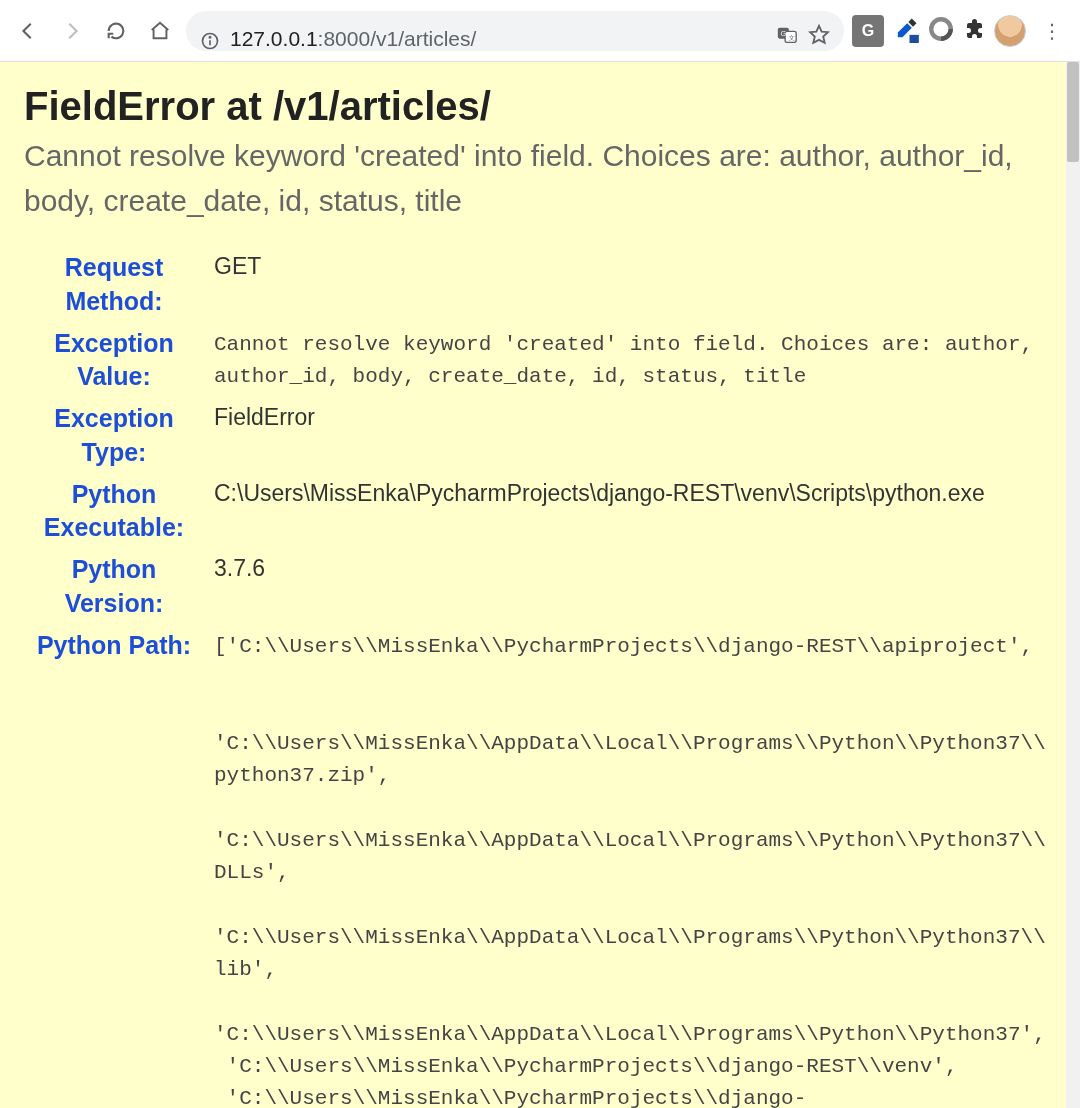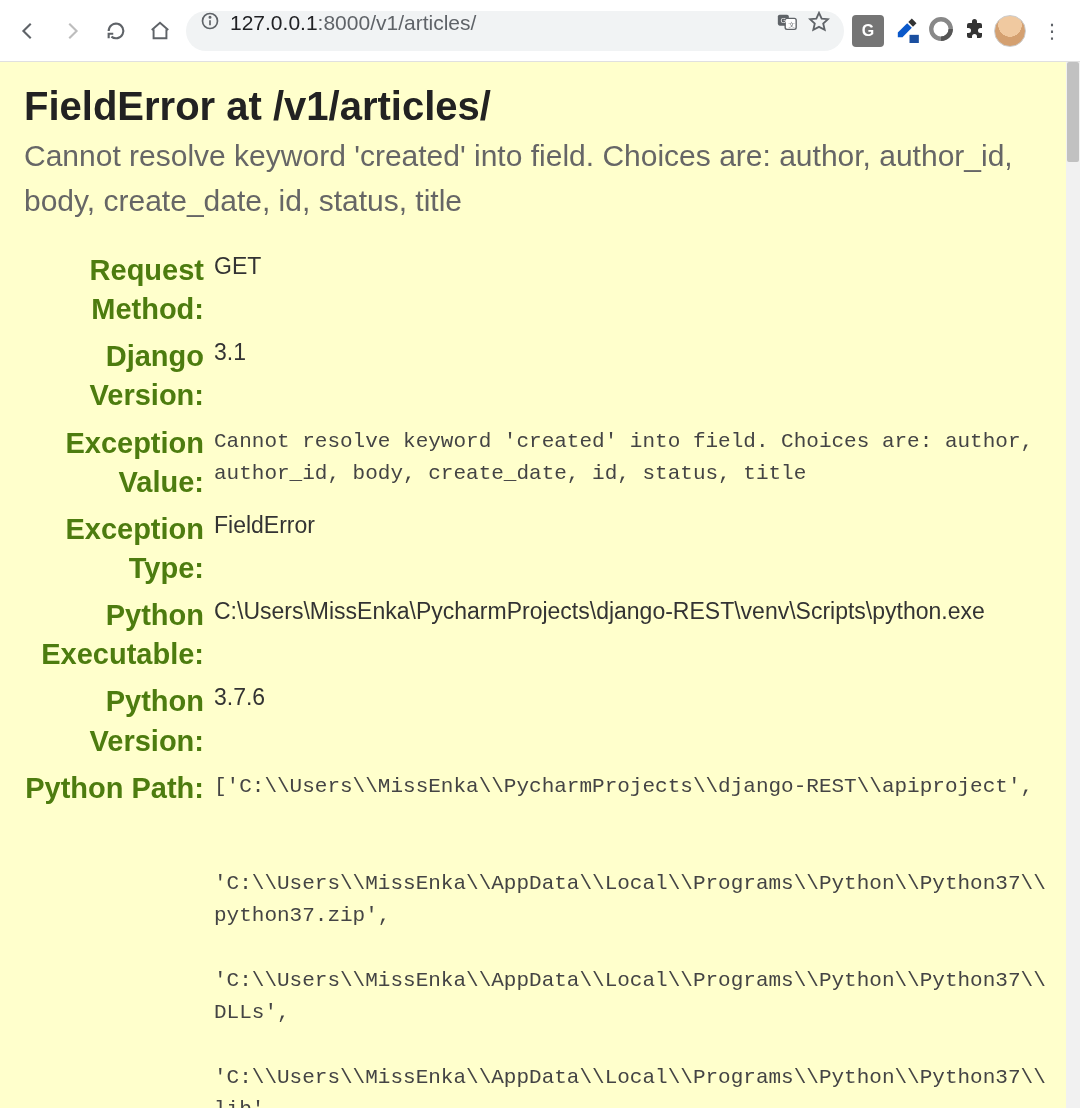--- a/index.html
+++ b/index.html
@@ -30,21 +30,21 @@
       cursor: pointer;
     }
     .nav-btn.disabled { color: #bdbdbd; }
     .nav-btn svg { width: 22px; height: 22px; }
     .address-bar {
       flex: 1;
       height: 40px;
       background: #f1f3f4;
       border-radius: 20px;
       display: flex;
-      align-items: flex-start;
+      align-items: flex-end;
       padding: 0 14px;
       gap: 10px;
       color: #202124;
       font-size: 21px;
     }
     .address-bar .info-icon {
       color: #5f6368;
       display: flex;
       align-items: center;
     }
@@ -112,26 +112,26 @@
       font-weight: 400;
       color: #666;
       line-height: 1.5;
       margin-bottom: 24px;
     }
     table.meta {
       border-collapse: collapse;
       width: 100%;
     }
     table.meta th {
-      text-align: right;
+      text-align: center;
       vertical-align: top;
       padding: 4px 10px 4px 0;
-      font-size: 29px;
+      font-size: 25px;
       font-weight: 700;
-      color: #4d7c0f;
+      color: #1d4ed8;
       width: 190px;
       line-height: 1.35;
     }
     table.meta td {
       vertical-align: top;
       padding: 4px 0;
       font-size: 23px;
       color: #333;
       line-height: 1.35;
     }
@@ -225,24 +225,20 @@
   </div>
 
   <h1>FieldError at /v1/articles/</h1>
   <h2>Cannot resolve keyword 'created' into field. Choices are: author, author_id, body, create_date, id, status, title</h2>
 
   <table class="meta">
     <tbody>
         <tr>
       <th>Request Method:</th>
       <td>GET</td>
-    </tr>
-    <tr>
-      <th>Django Version:</th>
-      <td>3.1</td>
     </tr>
     <tr>
       <th>Exception Value:</th>
       <td><span class="mono">Cannot resolve keyword 'created' into field. Choices are: author, author_id, body, create_date, id, status, title</span></td>
     </tr>
     <tr>
       <th>Exception Type:</th>
       <td>FieldError</td>
     </tr>
     <tr>

